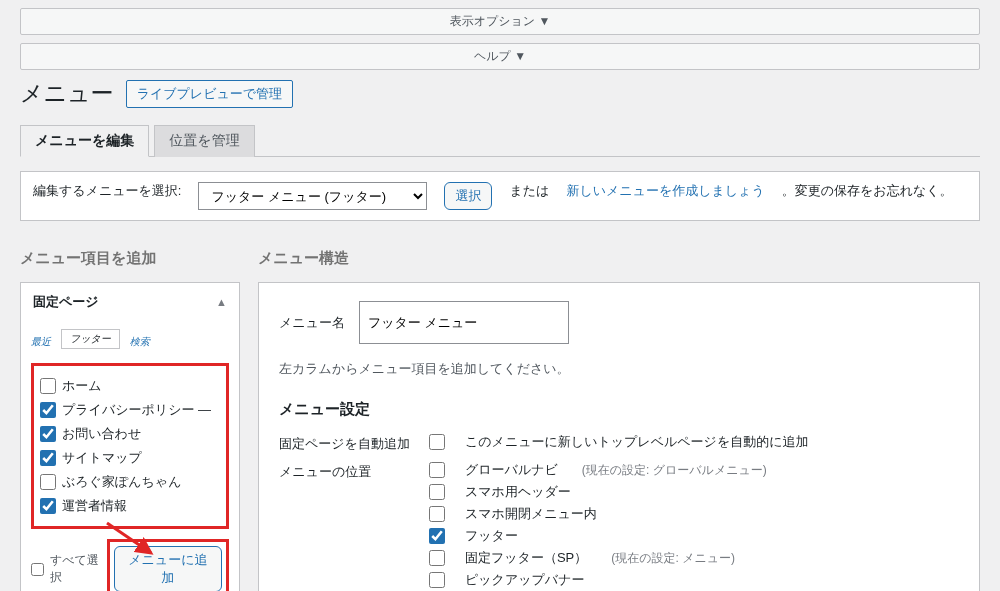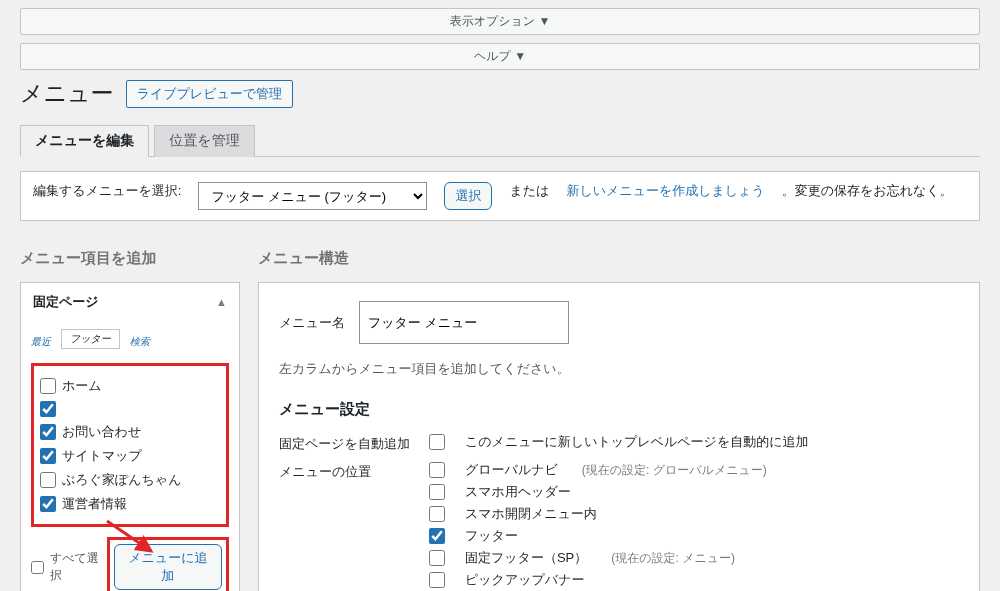--- a/index.html
+++ b/index.html
@@ -97,20 +97,21 @@
           <span class="inner-tab active">フッター</span>
           <span class="inner-tab">検索</span>
         </div>
         <div class="red-box" id="page-items">
             <label class="chk-row">
               <input type="checkbox" style="">
               <span>ホーム</span>
             </label>
             <label class="chk-row">
               <input type="checkbox" checked="" style="">
+              <span>プライバシーポリシー —</span>
             </label>
             <label class="chk-row">
               <input type="checkbox" checked="" style="">
               <span>お問い合わせ</span>
             </label>
             <label class="chk-row">
               <input type="checkbox" checked="" style="">
               <span>サイトマップ</span>
             </label>
             <label class="chk-row">

